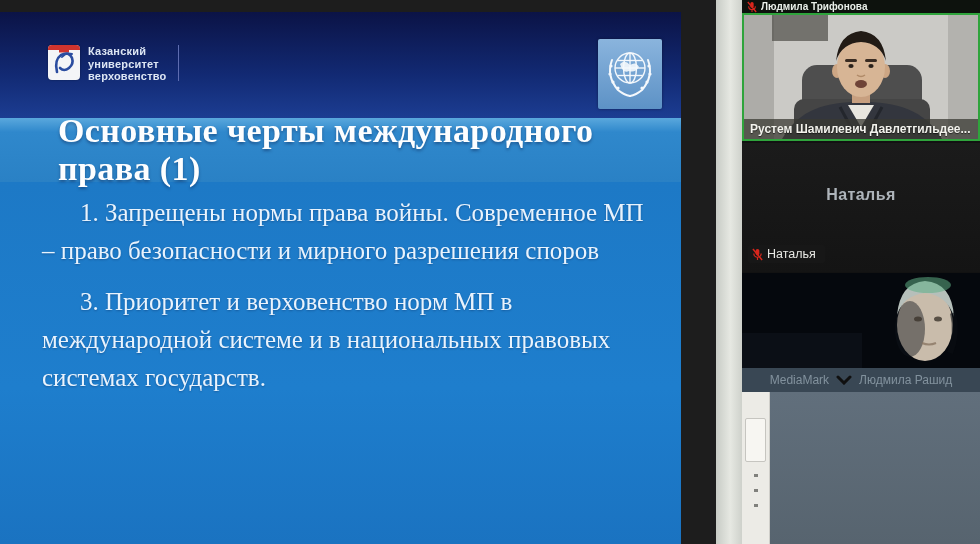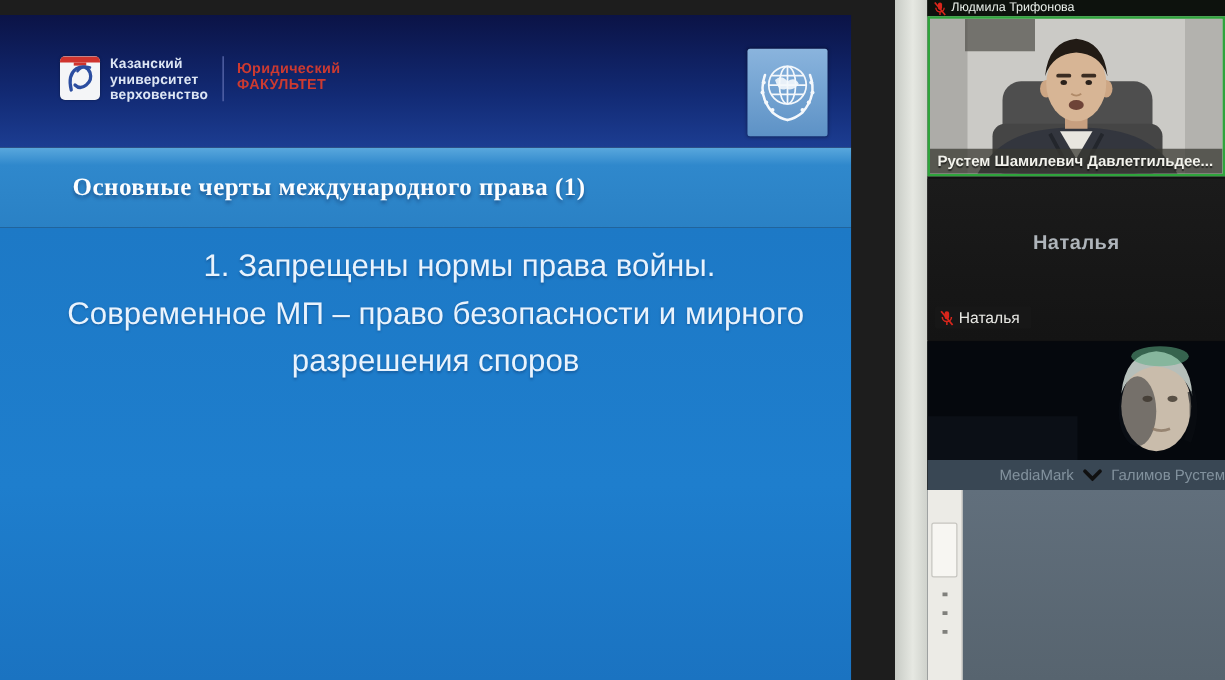--- a/index.html
+++ b/index.html
@@ -17,59 +17,59 @@
   .kfu-text{margin-left:8px;font-size:11px;font-weight:bold;line-height:12.5px;color:#dde6f4;letter-spacing:.2px;}
   .logo-divider{width:1px;height:36px;background:#5d6cb0;margin:0 11px;}
   .faculty-text{font-size:11.5px;font-weight:bold;line-height:13px;color:#cd3a30;padding-top:4px;letter-spacing:.3px;}
   .un-logo{position:absolute;right:19px;top:27px;width:64px;height:70px;
     background:linear-gradient(180deg,#8ab4dd 0%,#5d92c6 100%);
     border-radius:2px;display:flex;align-items:center;justify-content:center;box-shadow:0 0 3px rgba(0,0,0,.4);}
 
   .title-band{height:64px;display:flex;align-items:center;
     background:linear-gradient(180deg,#5aa8dd 0%,#2f88cc 22%,#2a81c5 100%);}
   .slide-title{margin:0;padding-left:58px;font-family:"Liberation Serif",serif;font-weight:bold;
-    font-size:20px;color:#fdfeff;letter-spacing:.4px;text-shadow:0 2px 3px rgba(0,10,50,.35);}
+    font-size:34px;color:#fdfeff;letter-spacing:.4px;text-shadow:0 2px 3px rgba(0,10,50,.35);}
 
   .slide-body{height:374px;padding:12px 26px 0 42px;box-sizing:border-box;
     background:linear-gradient(180deg,#1d79c6 0%,#1e7ecd 55%,#1a72c0 100%);}
-  .point{margin:0 0 13px 0;max-width:648px;font-family:Liberation Sans, sans-serif;
+  .point{margin:0 0 13px 0;max-width:648px;font-family:Liberation Serif, serif;
     font-size:25px;line-height:38px;color:#e9f3fd;text-indent:38px;
-    text-shadow:0 1px 2px rgba(0,20,60,.3);text-align:center;}
+    text-shadow:0 1px 2px rgba(0,20,60,.3);}
   .u{text-decoration:underline;text-underline-offset:3px;}
   .slide-bottom-edge{position:absolute;left:0;bottom:0;width:716px;height:5px;background:#d9e6ee;opacity:.85;}
 
   
   .window-edge{position:absolute;left:716px;top:0;width:26px;height:544px;
     background:linear-gradient(90deg,#c7cbc5 0%,#e6e8e2 55%,#ced1cb 100%);}
 
   
   .panel{position:absolute;left:742px;top:0;width:238px;height:544px;background:#121212;}
 
   .cutoff-bar{position:absolute;top:0;left:0;right:0;height:13px;background:#0d120d;
     border-bottom:1px solid #234223;display:flex;align-items:center;gap:4px;
-    padding:0 5px;overflow:hidden;color:#e9efe9;font-size:10px;font-weight:normal;white-space:nowrap;}
+    padding:0 5px;overflow:hidden;color:#e9efe9;font-size:10px;font-weight:bold;white-space:nowrap;}
 
   .tile{position:absolute;left:0;right:0;overflow:hidden;}
   .tile-active{top:13px;height:128px;border:2px solid #2fa43c;box-sizing:border-box;background:#c6c5c1;}
   .tile video,.tile svg.feed{display:block;}
   .name-bar{position:absolute;bottom:0;left:0;right:0;background:rgba(56,56,50,.74);
     color:#f2f2ec;font-size:12px;font-weight:bold;padding:3px 6px;white-space:nowrap;overflow:hidden;
     text-shadow:0 1px 1px rgba(0,0,0,.6);}
 
   .tile-black{top:143px;height:129px;background:linear-gradient(180deg,#1b1b1b,#141414);padding-left:28px;}
   .center-name{position:absolute;top:50%;left:0;width:100%;margin-top:-22px;text-align:center;
     color:#aeb4ba;font-size:16px;font-weight:bold;letter-spacing:.4px;}
   .corner-label{position:absolute;left:6px;bottom:9px;display:flex;align-items:center;gap:4px;
     background:rgba(25,25,25,.55);border-radius:2px;padding:2px 9px 2px 4px;
     color:#e8e8e4;font-size:12.5px;}
 
   .tile-dark{top:273px;height:119px;background:#05080d;}
   .collapse-bar{position:absolute;bottom:0;left:0;right:0;height:24px;cursor:pointer;
     background:linear-gradient(180deg,#47586610,#3e4d5ae8),#3e4d5a;background:rgba(62,77,90,.92);
-    display:flex;align-items:center;justify-content:flex-end;gap:7px;
+    display:flex;align-items:center;justify-content:center;gap:7px;
     color:rgba(190,205,216,.55);font-size:12px;white-space:nowrap;}
   .chevron-wrap{display:flex;align-items:center;}
 
   .panel-bottom{position:absolute;top:392px;bottom:0;left:0;right:0;
     background:linear-gradient(180deg,#616f7c 0%,#57646f 100%);}
   .scrollbar{position:absolute;left:0;top:0;width:27px;height:100%;
     background:#ecebe6;border-right:1px solid #cfcec9;}
   .scroll-thumb{margin:26px 3px 0 3px;height:42px;background:#f7f6f2;
     border:1px solid #c6c5c0;border-radius:2px;}
   .scroll-dot{width:4px;height:3px;background:#80807c;margin:12px auto 0 auto;}
@@ -88,24 +88,20 @@
           <path d="M9,27 Q6,15 13,10 Q21,6 24,13 Q26,19 21,23 Q16,27 12,23" fill="none" stroke="#2b4da0" stroke-width="2.6" stroke-linecap="round"></path>
           <path d="M14,12 Q18,7 24,9" fill="none" stroke="#2b4da0" stroke-width="2" stroke-linecap="round"></path>
         </svg>
       </div>
       <div class="kfu-text">
         <div>Казанский</div>
         <div>университет</div>
         <div>верховенство</div>
       </div>
       <div class="logo-divider"></div>
-      <div class="faculty-text">
-        <div>Юридический</div>
-        <div>ФАКУЛЬТЕТ</div>
-      </div>
     </div>
     <div class="un-logo">
       <svg width="56" height="60" viewBox="0 0 56 60">
         <g stroke="#f4f8fc" fill="none" stroke-width="1.4">
           <circle cx="28" cy="24" r="15"></circle>
           <ellipse cx="28" cy="24" rx="6.5" ry="15"></ellipse>
           <line x1="13" y1="24" x2="43" y2="24"></line>
           <line x1="15.5" y1="16.5" x2="40.5" y2="16.5"></line>
           <line x1="15.5" y1="31.5" x2="40.5" y2="31.5"></line>
           <line x1="28" y1="9" x2="28" y2="39"></line>
@@ -128,20 +124,21 @@
       </svg>
     </div>
   </div>
 
   <div class="title-band">
     <h1 class="slide-title">Основные черты международного права (1)</h1>
   </div>
 
   <div class="slide-body">
     <p class="point"><span>1. Запрещены нормы права войны. Современное МП – право безопасности и мирного разрешения споров</span></p>
+    <p class="point"><span>3. Приоритет и верховенство норм МП в международной системе и в национальных правовых системах государств.</span></p>
   </div>
   <div class="slide-bottom-edge"></div>
 </div>
 
 <div class="window-edge"></div>
 
 <div class="panel">
 
   <div class="cutoff-bar">
     <svg width="10" height="12" viewBox="0 0 12 14">
@@ -207,21 +204,21 @@
       <path d="M180,70 q7,3 14,0" stroke="#8a7663" stroke-width="2" fill="none" opacity=".8"></path>
       <path d="M211,40 Q216,60 208,80" stroke="#0a0d12" stroke-width="6" fill="none" opacity=".6"></path>
     </svg>
     <div class="collapse-bar">
       <span>MediaMark</span>
       <span class="chevron-wrap">
         <svg width="16" height="10" viewBox="0 0 16 10">
             <polyline points="2,2 8,8 14,2" fill="none" stroke="#101010" stroke-width="3" stroke-linecap="round"></polyline>
           </svg>
       </span>
-      <span>Галимов Рустем</span>
+      <span>Людмила Рашид</span>
     </div>
   </div>
 
   <div class="panel-bottom">
     <div class="scrollbar">
       <div class="scroll-thumb"></div>
       <div class="scroll-dot"></div>
       <div class="scroll-dot"></div>
       <div class="scroll-dot"></div>
     </div>

